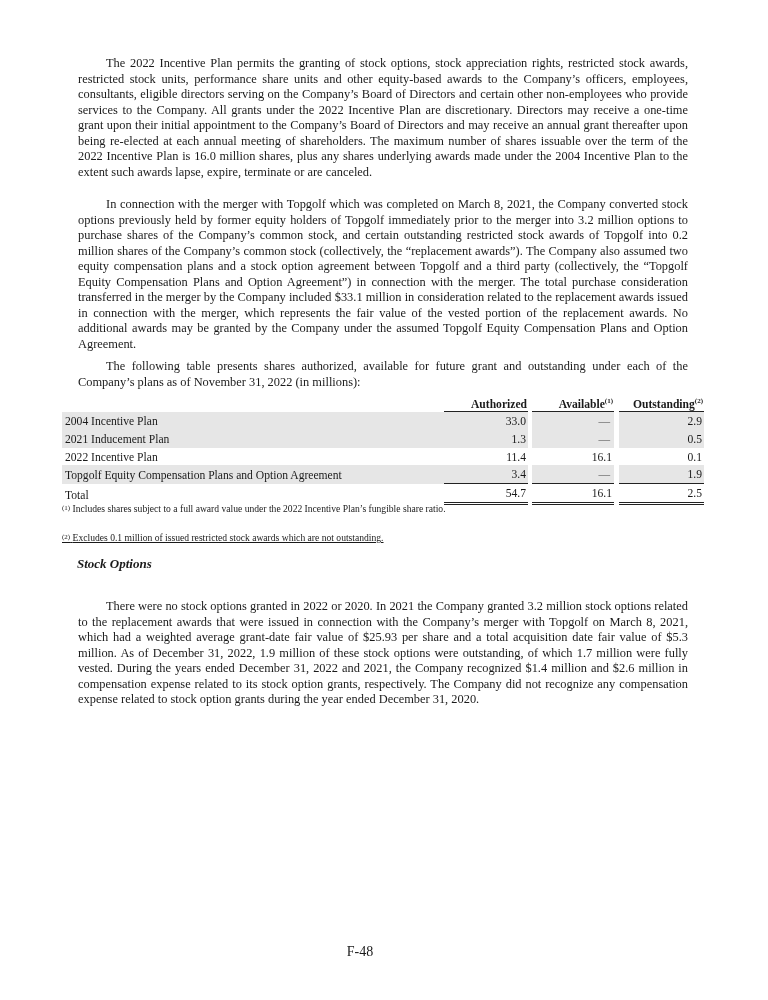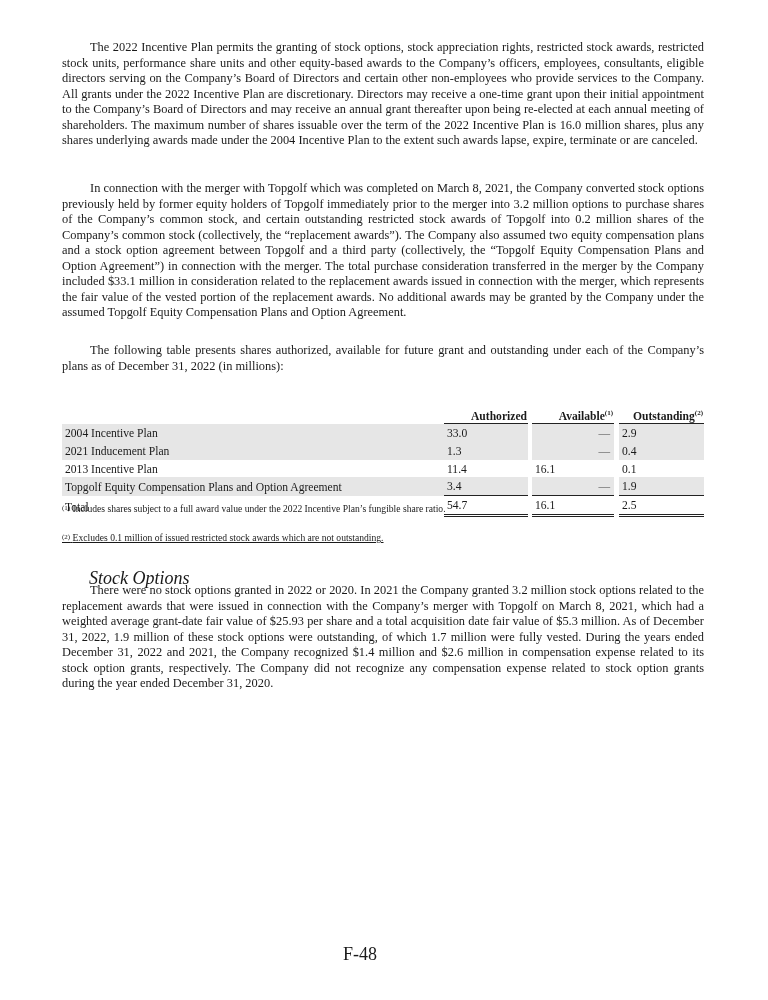--- a/index.html
+++ b/index.html
@@ -1,48 +1,48 @@
 <!DOCTYPE html>
 <html><head>
 <meta charset="utf-8">
 <style>
   html, body { margin: 0; padding: 0; background: #ffffff; }
   body { width: 768px; height: 1000px; position: relative; overflow: hidden;
          font-family: "Liberation Serif", serif; color: #1a1a1a; }
   .page { position: absolute; left: 62px; top: 40px; width: 642px; }
-  p.body { margin: 0; font-size: 12.4px; line-height: 15.55px; text-align: justify; text-indent: 28px; }
+  p.body { margin: 16px; font-size: 12.4px; line-height: 15.55px; text-align: justify; text-indent: 28px; }
   .p1 { position: absolute; top: 0; }
   .p2 { position: absolute; top: 141px; }
   .p3 { position: absolute; top: 303px; }
-  table.plans { position: absolute; top: 367px; left: 0; width: 642px; border-collapse: separate; border-spacing: 0; font-size: 11.6px; }
+  table.plans { position: absolute; top: 355px; left: 0; width: 642px; border-collapse: separate; border-spacing: 0; font-size: 11.6px; }
   table.plans th { font-weight: bold; text-align: right; padding: 0 1px 0 0; height: 16px; vertical-align: bottom; }
   table.plans th.blank { border-bottom: none; }
   table.plans th.col { border-bottom: 1.5px solid #222; }
   table.plans td { height: 15.8px; padding: 2px 2px 0 3px; line-height: 15.8px; }
-  table.plans td.num { text-align: left; padding-right: 2px; }
+  table.plans td.num { text-align: right; padding-right: 2px; }
   table.plans td.dash { text-align: right; color: #666; padding-right: 4px; }
   table.plans tr.shade td { background: #e6e6e6; }
   table.plans td.gap, table.plans th.gap { width: 3px; padding: 0; background: transparent !important; border: none !important; }
   table.plans tr.pre-total td.num, table.plans tr.pre-total td.dash { border-bottom: 1px solid #222; }
   table.plans tr.total td.num { border-bottom: 3px double #222; }
   sup { font-size: 7px; vertical-align: top; position: relative; top: -1px; }
   .fn { position: absolute; left: 0; font-size: 9.6px; line-height: 12px; }
   .fn1 { top: 463px; }
   .fn2 { top: 492px; text-decoration: underline; }
-  h3.sec { position: absolute; top: 516px; left: 15px; margin: 12px; font-size: 18px; font-weight: normal; font-style: italic; }
+  h3.sec { position: absolute; top: 516px; left: 15px; margin: 0; font-size: 13px; font-weight: bold; font-style: italic; }
   .p4 { position: absolute; top: 543px; }
-  .footer { position: absolute; top: 944px; left: 0; width: 720px; text-align: center; font-size: 18px; }
+  .footer { position: absolute; top: 944px; left: 0; width: 720px; text-align: center; font-size: 14px; }
 </style>
 </head>
 <body>
 
 <div class="page">
   <p class="body p1">The 2022 Incentive Plan permits the granting of stock options, stock appreciation rights, restricted stock awards, restricted stock units, performance share units and other equity-based awards to the Company’s officers, employees, consultants, eligible directors serving on the Company’s Board of Directors and certain other non-employees who provide services to the Company. All grants under the 2022 Incentive Plan are discretionary. Directors may receive a one-time grant upon their initial appointment to the Company’s Board of Directors and may receive an annual grant thereafter upon being re-elected at each annual meeting of shareholders. The maximum number of shares issuable over the term of the 2022 Incentive Plan is 16.0 million shares, plus any shares underlying awards made under the 2004 Incentive Plan to the extent such awards lapse, expire, terminate or are canceled.</p>
   <p class="body p2">In connection with the merger with Topgolf which was completed on March 8, 2021, the Company converted stock options previously held by former equity holders of Topgolf immediately prior to the merger into 3.2 million options to purchase shares of the Company’s common stock, and certain outstanding restricted stock awards of Topgolf into 0.2 million shares of the Company’s common stock (collectively, the “replacement awards”). The Company also assumed two equity compensation plans and a stock option agreement between Topgolf and a third party (collectively, the “Topgolf Equity Compensation Plans and Option Agreement”) in connection with the merger. The total purchase consideration transferred in the merger by the Company included $33.1 million in consideration related to the replacement awards issued in connection with the merger, which represents the fair value of the vested portion of the replacement awards. No additional awards may be granted by the Company under the assumed Topgolf Equity Compensation Plans and Option Agreement.</p>
-  <p class="body p3">The following table presents shares authorized, available for future grant and outstanding under each of the Company’s plans as of December 31, 2022 (in millions):</p>
+  <p class="body p3">The following table presents shares authorized, available for future grant and outstanding under each of the Company’s plans as of November 31, 2022 (in millions):</p>
 
   <table class="plans">
     <colgroup>
       <col style="width:382px">
       <col style="width:84px">
       <col style="width:4px">
       <col style="width:82px">
       <col style="width:5px">
       <col style="width:85px">
     </colgroup>
@@ -64,24 +64,24 @@
         <td class="dash">—</td>
         <td class="gap"></td>
         <td class="num">2.9</td>
       </tr>
       <tr class="shade">
         <td>2021 Inducement Plan</td>
         <td class="num">1.3</td>
         <td class="gap"></td>
         <td class="dash">—</td>
         <td class="gap"></td>
-        <td class="num">0.4</td>
+        <td class="num">0.5</td>
       </tr>
       <tr>
-        <td>2013 Incentive Plan</td>
+        <td>2022 Incentive Plan</td>
         <td class="num">11.4</td>
         <td class="gap"></td>
         <td class="num">16.1</td>
         <td class="gap"></td>
         <td class="num">0.1</td>
       </tr>
       <tr class="shade pre-total">
         <td>Topgolf Equity Compensation Plans and Option Agreement</td>
         <td class="num">3.4</td>
         <td class="gap"></td>

